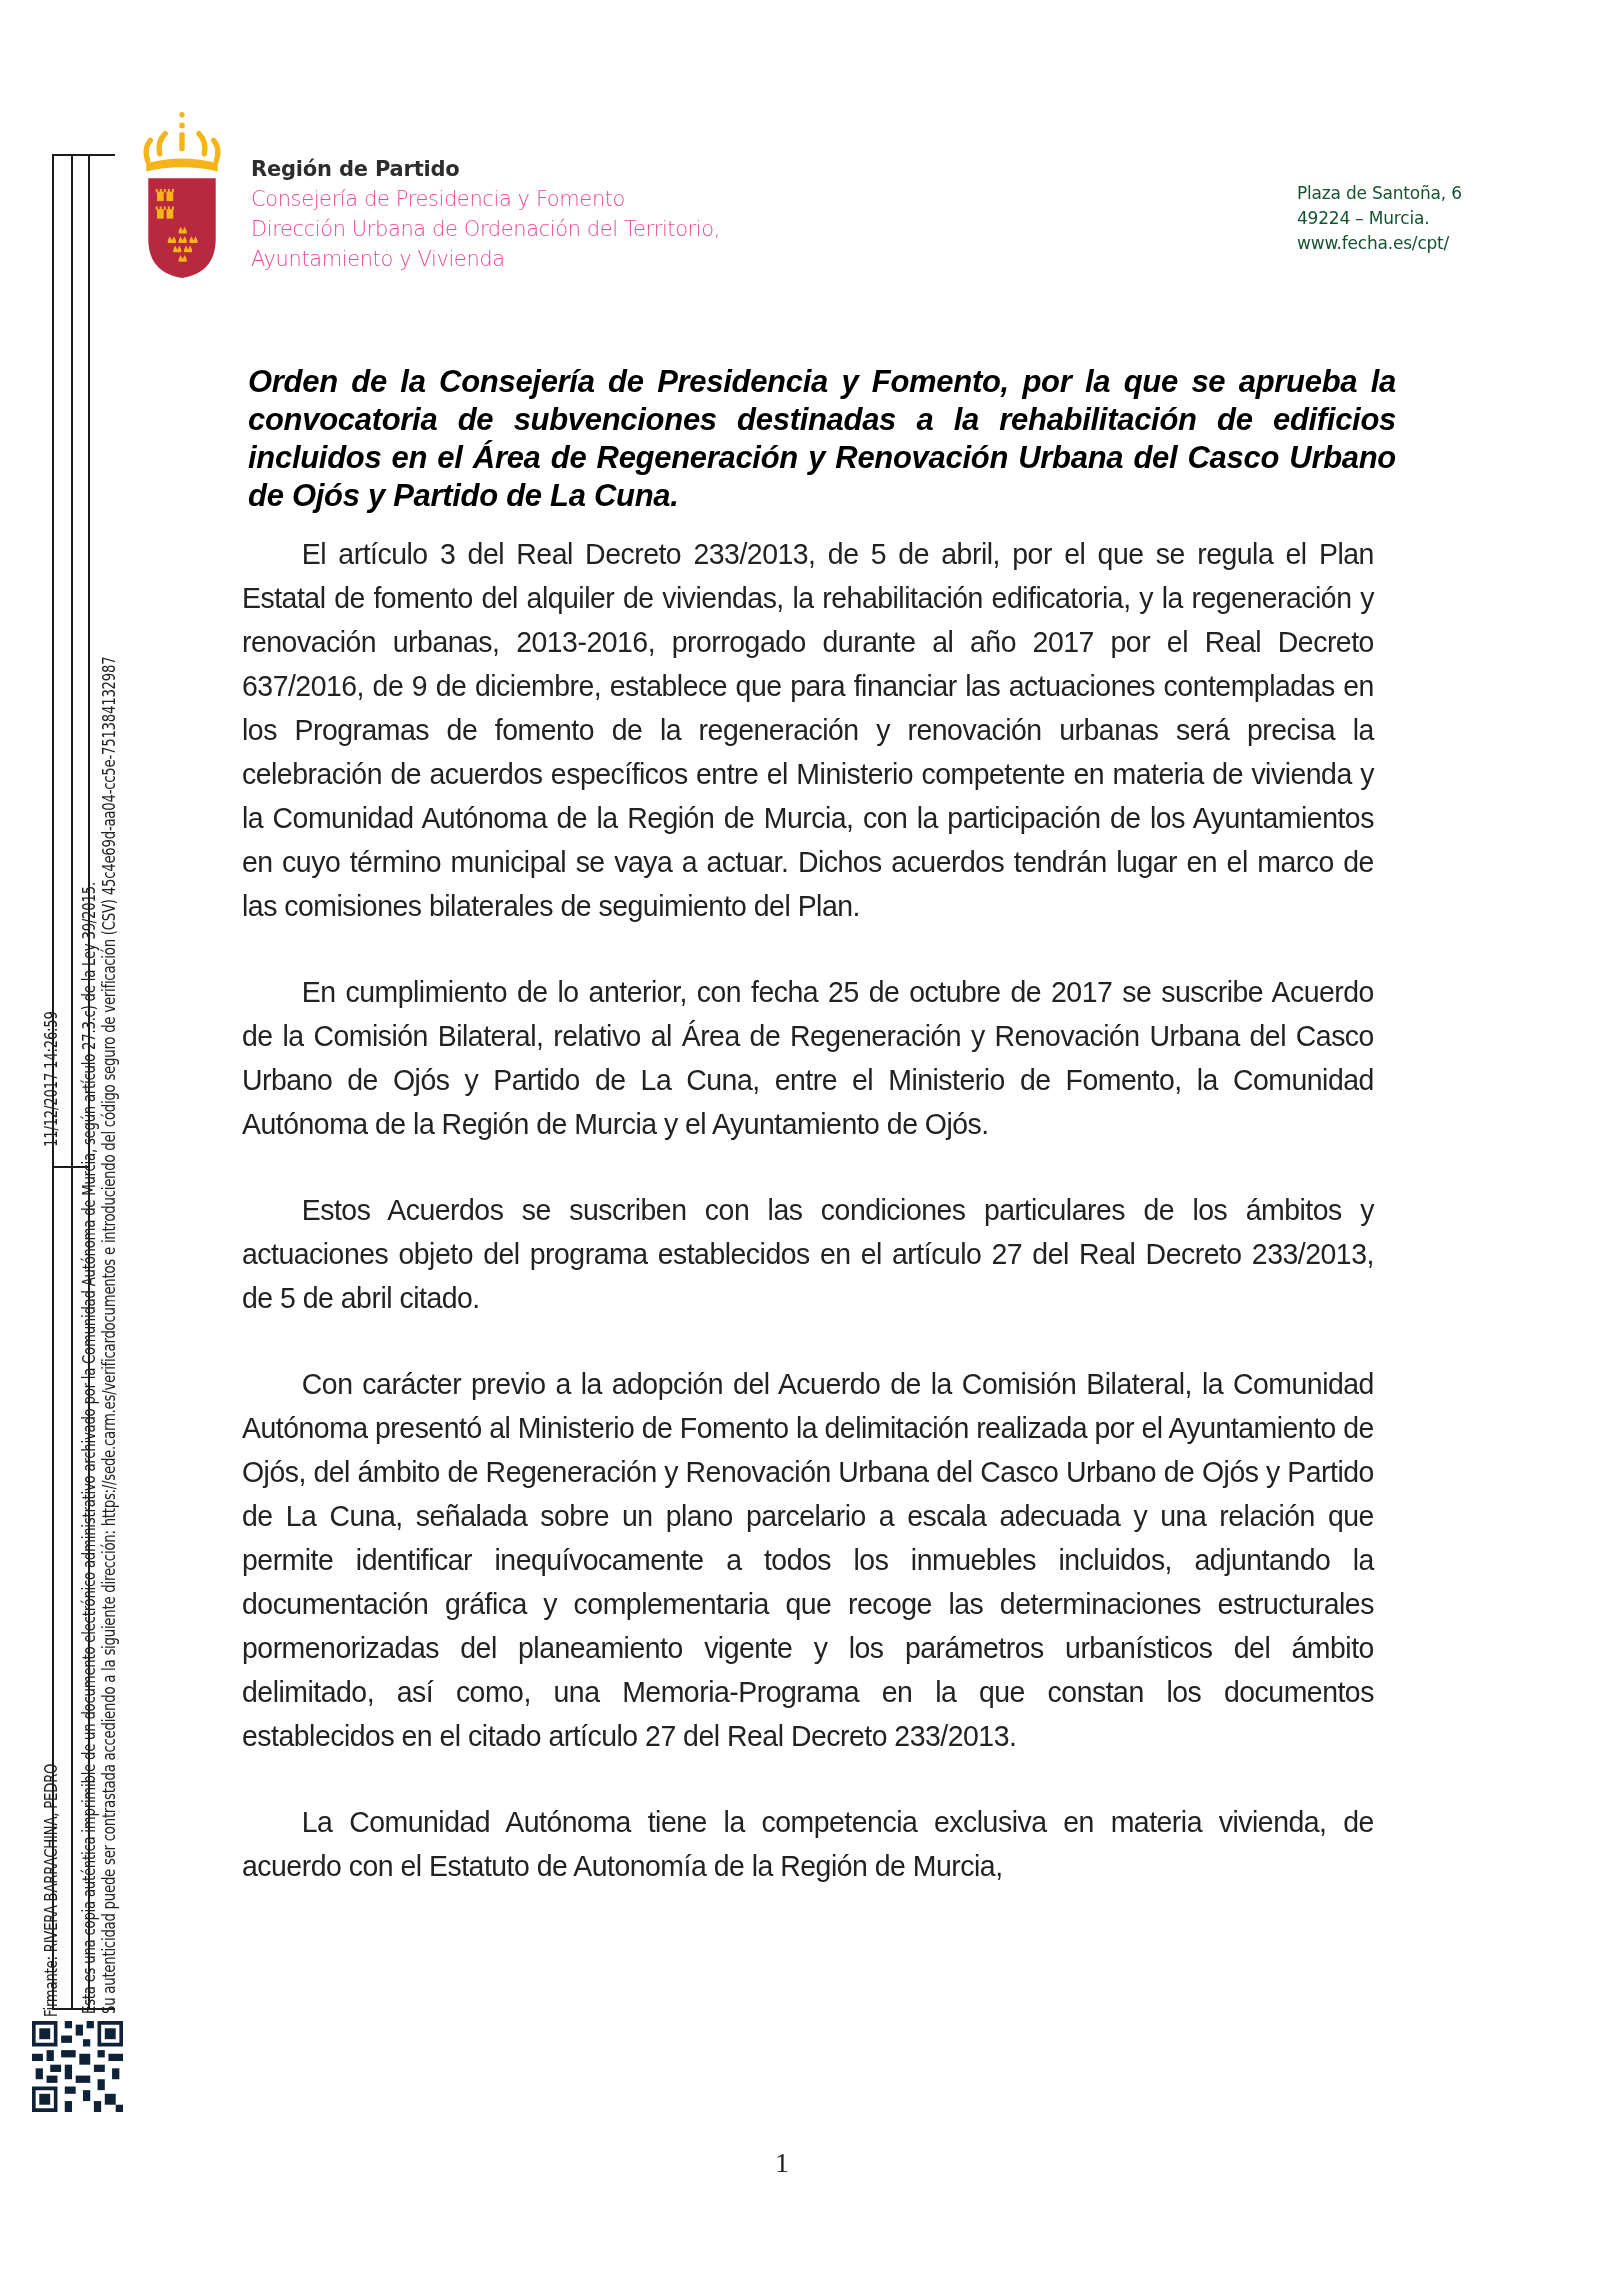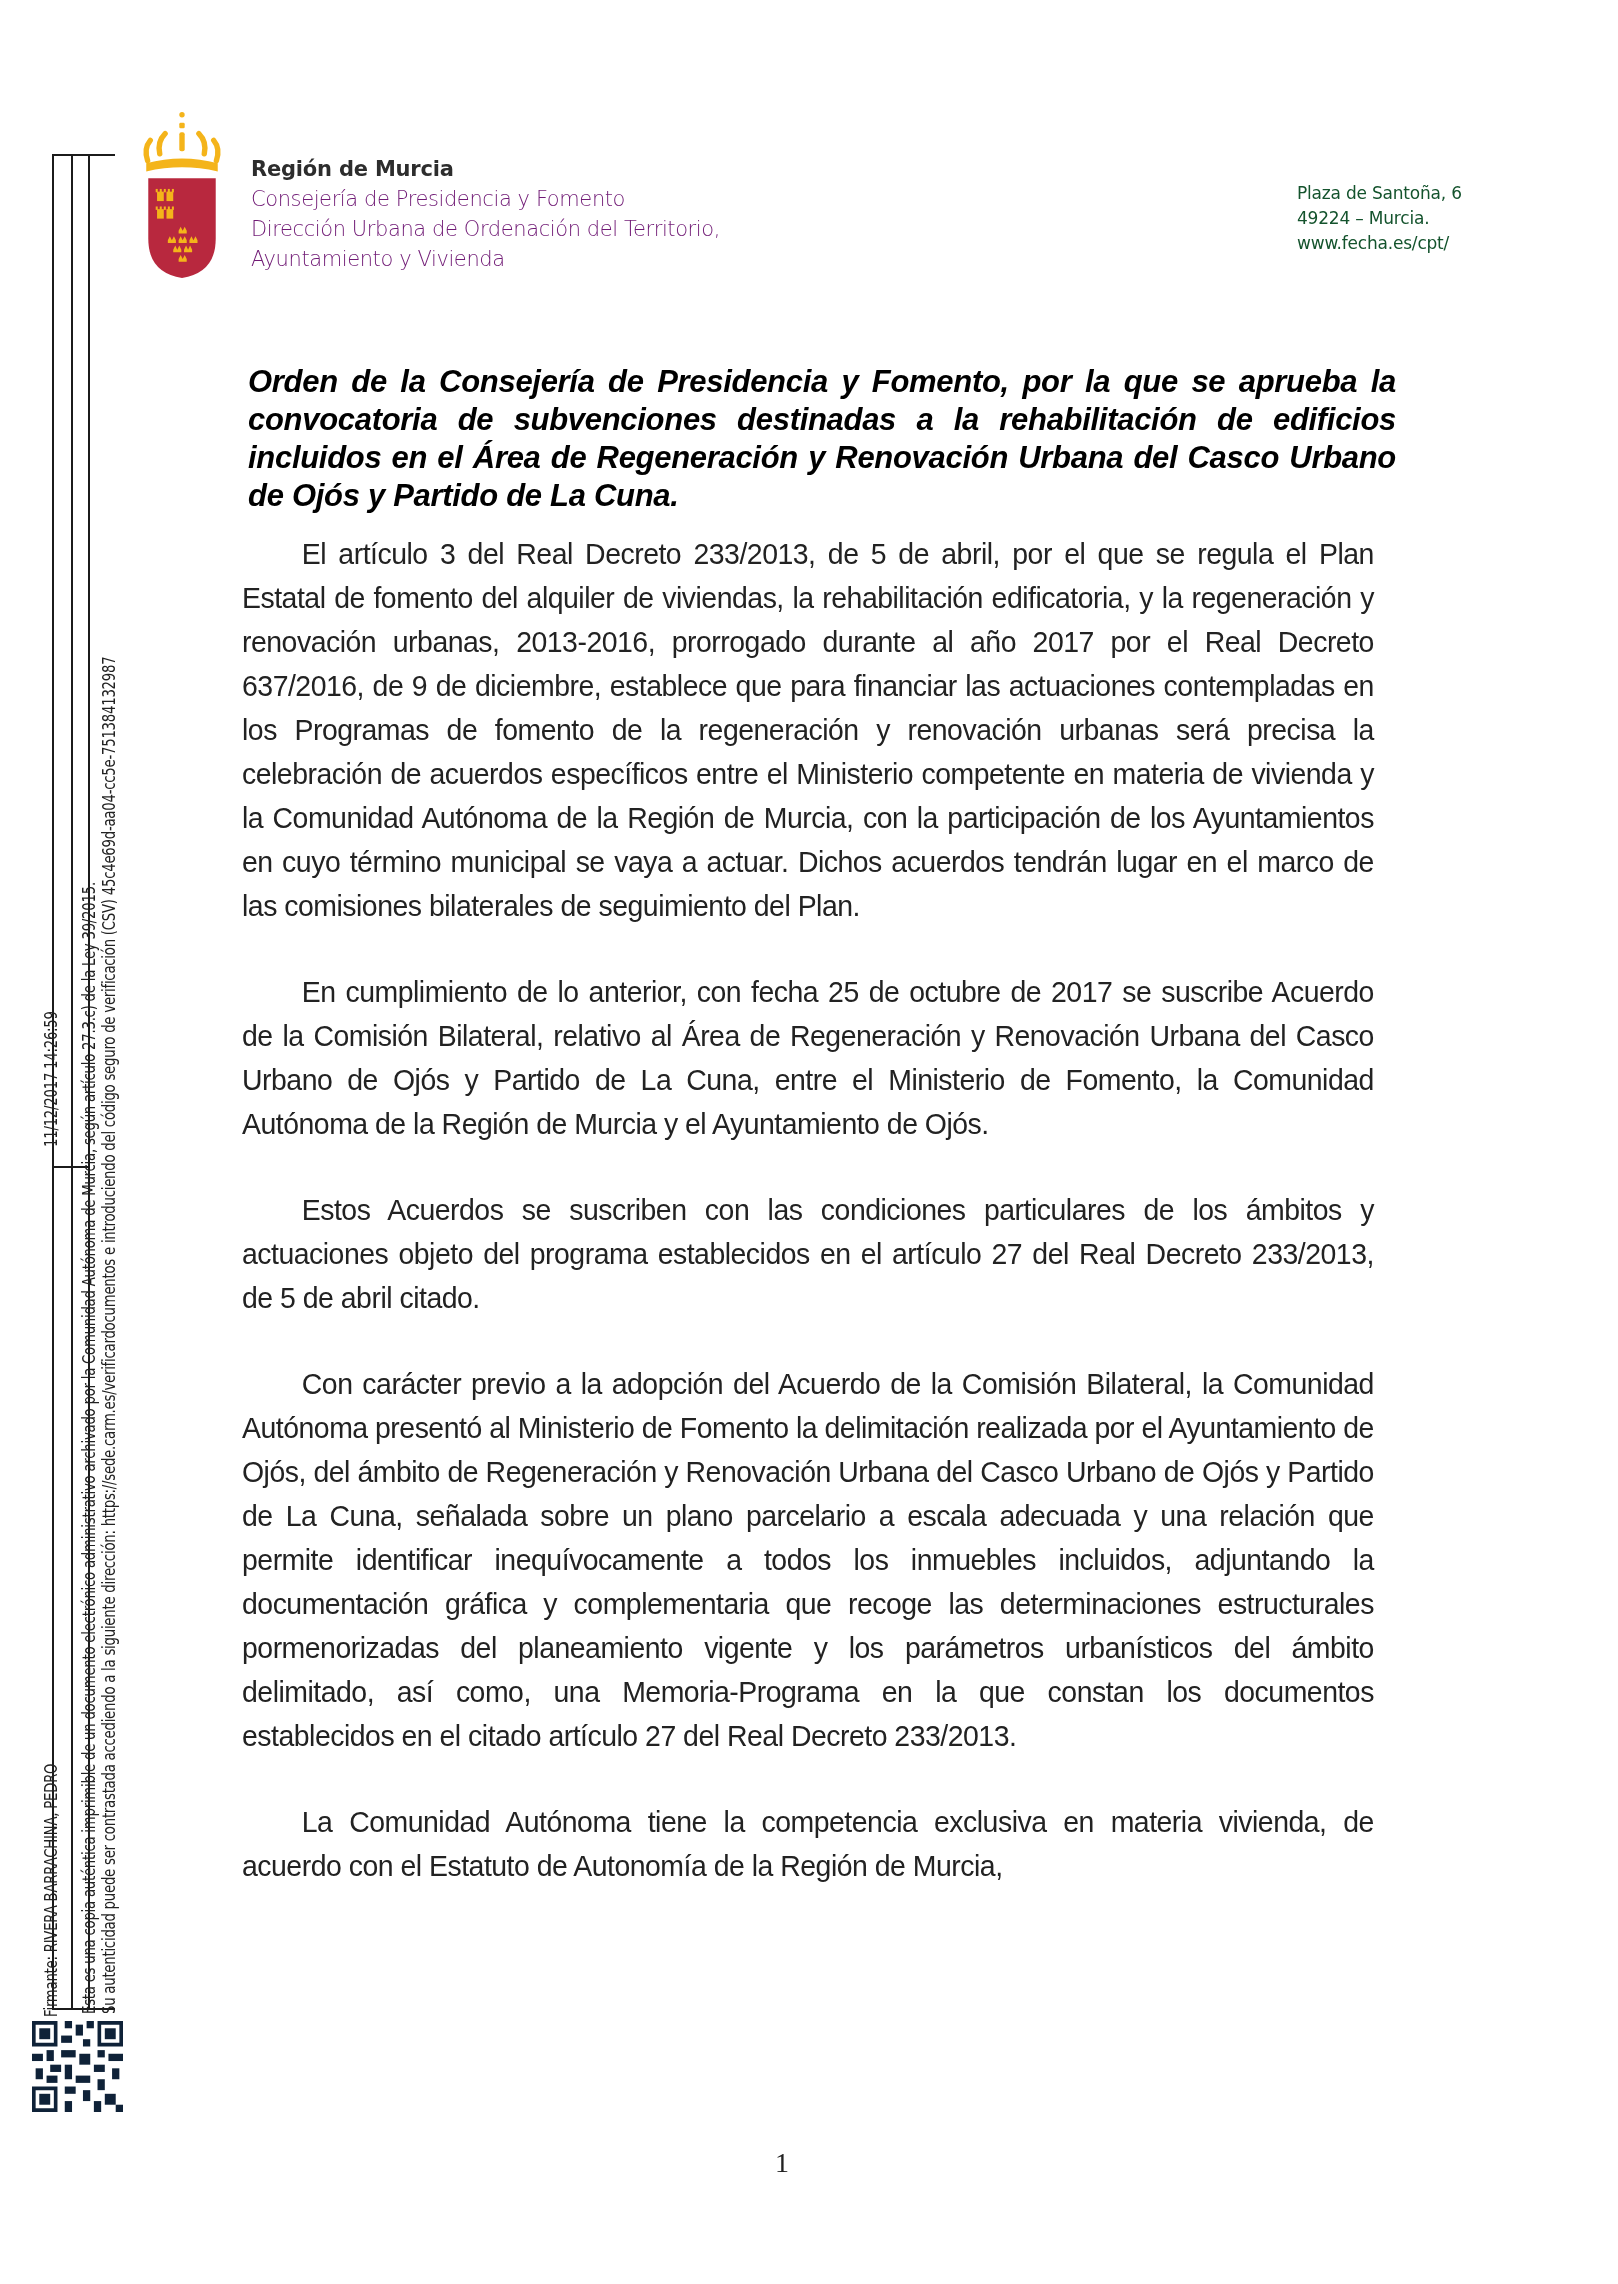--- a/index.html
+++ b/index.html
@@ -5,21 +5,21 @@
   html, body { margin: 0; padding: 0; background: #ffffff; }
   body {
     width: 1618px; height: 2284px; position: relative; overflow: hidden;
     font-family: "Liberation Sans", sans-serif; color: #1f1f1f;
   }
 
   
   .logo { position: absolute; left: 138px; top: 108px; width: 88px; height: 172px; }
   .org-block { position: absolute; left: 251px; top: 154px; font-family: "DejaVu Sans", sans-serif; color: #3a3a3a; }
   .org-name { font-weight: bold; font-size: 21px; color: #2d2d2d; line-height: 30px; letter-spacing: -0.2px; }
-  .org-line { font-size: 21px; line-height: 30px; font-weight: 300; letter-spacing: -0.4px; color: #701a75; }
+  .org-line { font-size: 21px; line-height: 30px; font-weight: 300; letter-spacing: -0.4px; color: #ec4899; }
   .address { position: absolute; left: 1297px; top: 181px; font-family: "DejaVu Sans", sans-serif;
              font-size: 17px; line-height: 25px; color: #14532d; letter-spacing: -0.2px; }
 
   
   .title {
     position: absolute; left: 248px; top: 363px; width: 1148px;
     font-weight: bold; font-style: italic; font-size: 31px; line-height: 38px;
     text-align: justify; text-align-last: left; color: #000000;
     letter-spacing: -0.3px;
   }
@@ -89,21 +89,21 @@
     <path d="M44 196 l3 -6 l3 6 l3 -6 l3 6 v4 h-12z"></path>
     <path d="M60 196 l3 -6 l3 6 l3 -6 l3 6 v4 h-12z"></path>
     <path d="M76 196 l3 -6 l3 6 l3 -6 l3 6 v4 h-12z"></path>
     <path d="M52 210 l3 -6 l3 6 l3 -6 l3 6 v4 h-12z"></path>
     <path d="M68 210 l3 -6 l3 6 l3 -6 l3 6 v4 h-12z"></path>
     <path d="M60 224 l3 -6 l3 6 l3 -6 l3 6 v4 h-12z"></path>
   </g>
 </svg>
 
 <div class="org-block">
-  <div class="org-name">Región de Murcia</div>
+  <div class="org-name">Región de Partido</div>
   <div class="org-line">Consejería de Presidencia y Fomento</div>
   <div class="org-line">Dirección Urbana de Ordenación del Territorio,</div>
   <div class="org-line">Ayuntamiento y Vivienda</div>
 </div>
 
 <div class="address">
   <div>Plaza de Santoña, 6</div>
   <div>49224 – Murcia.</div>
   <div>www.fecha.es/cpt/</div>
 </div>

